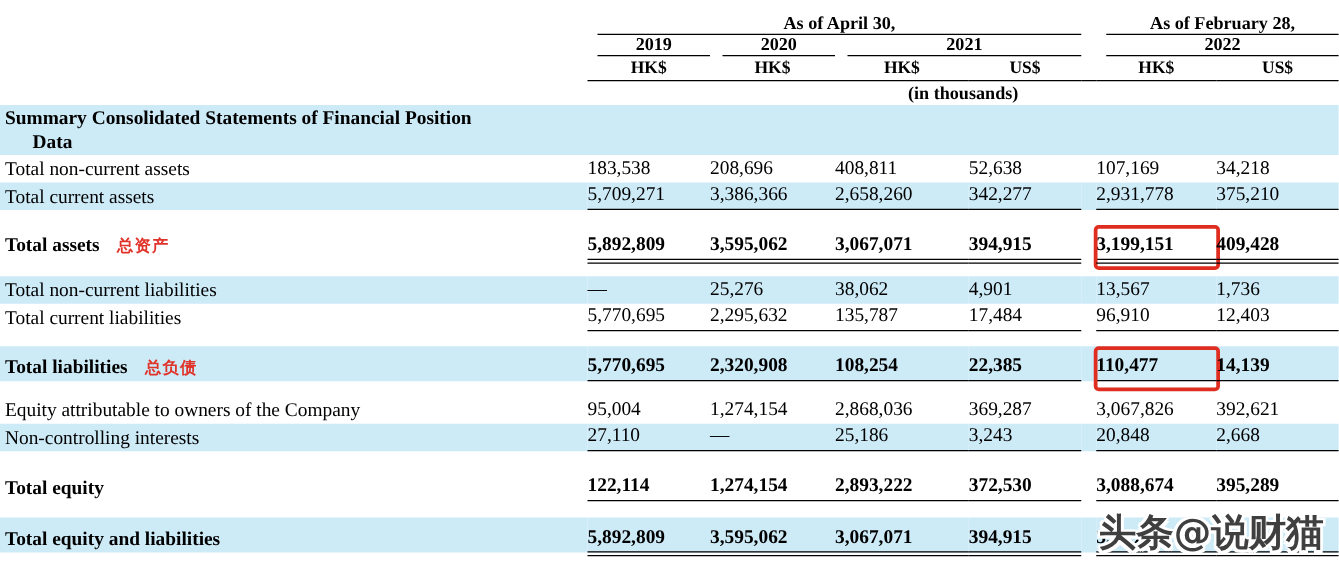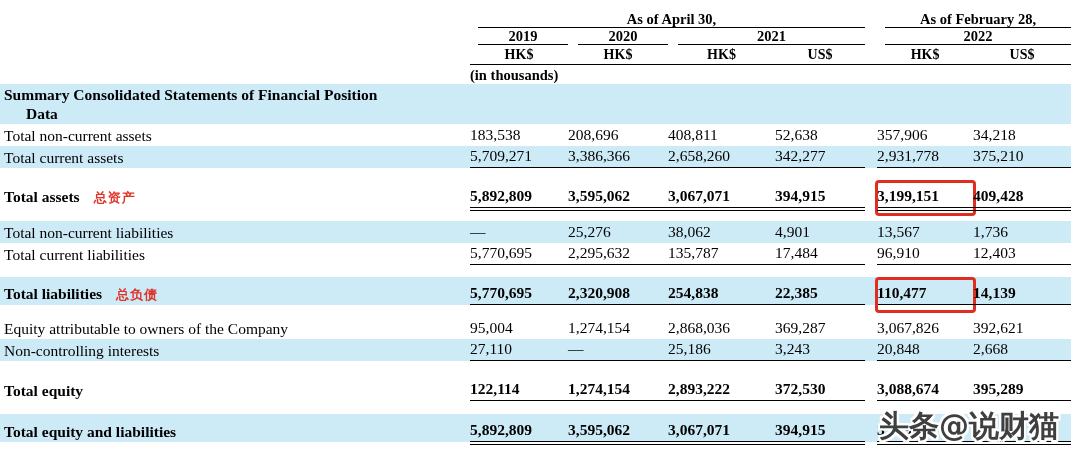--- a/index.html
+++ b/index.html
@@ -21,21 +21,21 @@
   tr.h2 td{height:17px;}
   tr.h3 td{height:17px;}
   tr.h4 td{height:17px;}
   .grpline,.yrline{
     font-weight:bold;font-size:14.5px;text-align:center;
     border-bottom:1.5px solid #000;margin-left:8px;line-height:16px;
   }
   .yrline.ml{margin-left:10px;}
   .cur{text-align:center;font-weight:bold;font-size:14px;line-height:15px;padding-bottom:2px;}
   .cline{border-bottom:1.5px solid #000;}
-  .unitnote{text-align:left;font-weight:bold;font-size:14.5px;padding-top:2px;}
+  .unitnote{text-align:center;font-weight:bold;font-size:14.5px;padding-top:2px;}
   
   tr.title-row td{height:40px;vertical-align:middle;}
   .t1{font-weight:bold;font-size:15.5px;padding-left:4px;line-height:19px;}
   .t2{font-weight:bold;font-size:15.5px;padding-left:26px;line-height:19px;}
   tr.r td{height:22px;}
   tr.rt td{height:28px;}
   tr.bold{font-weight:bold;}
   tr.shaded td{background:var(--shade);}
   .lbl{padding-left:4px;font-size:15.5px;line-height:20px;white-space:nowrap;}
   .zh{
@@ -138,21 +138,21 @@
           <div class="val">208,696</div>
         </td>
         <td class="num">
           <div class="val">408,811</div>
         </td>
         <td class="num">
           <div class="val">52,638</div>
         </td>
         <td></td>
         <td class="num">
-          <div class="val">357,906</div>
+          <div class="val">107,169</div>
         </td>
         <td class="num">
           <div class="val">34,218</div>
         </td>
       </tr>
       <tr class="r shaded u1">
         <td class="lbl"><span>Total current assets</span></td>
         <td class="num">
           <div class="val">5,709,271</div>
         </td>
@@ -250,21 +250,21 @@
       </tr>
       <tr class="rt shaded bold u1">
         <td class="lbl"><span>Total liabilities</span><span class="zh">总负债</span></td>
         <td class="num">
           <div class="val">5,770,695</div>
         </td>
         <td class="num">
           <div class="val">2,320,908</div>
         </td>
         <td class="num">
-          <div class="val">254,838</div>
+          <div class="val">108,254</div>
         </td>
         <td class="num">
           <div class="val">22,385</div>
         </td>
         <td></td>
         <td class="num">
           <div class="val">110,477<div class="redbox"></div></div>
         </td>
         <td class="num">
           <div class="val">14,139</div>

